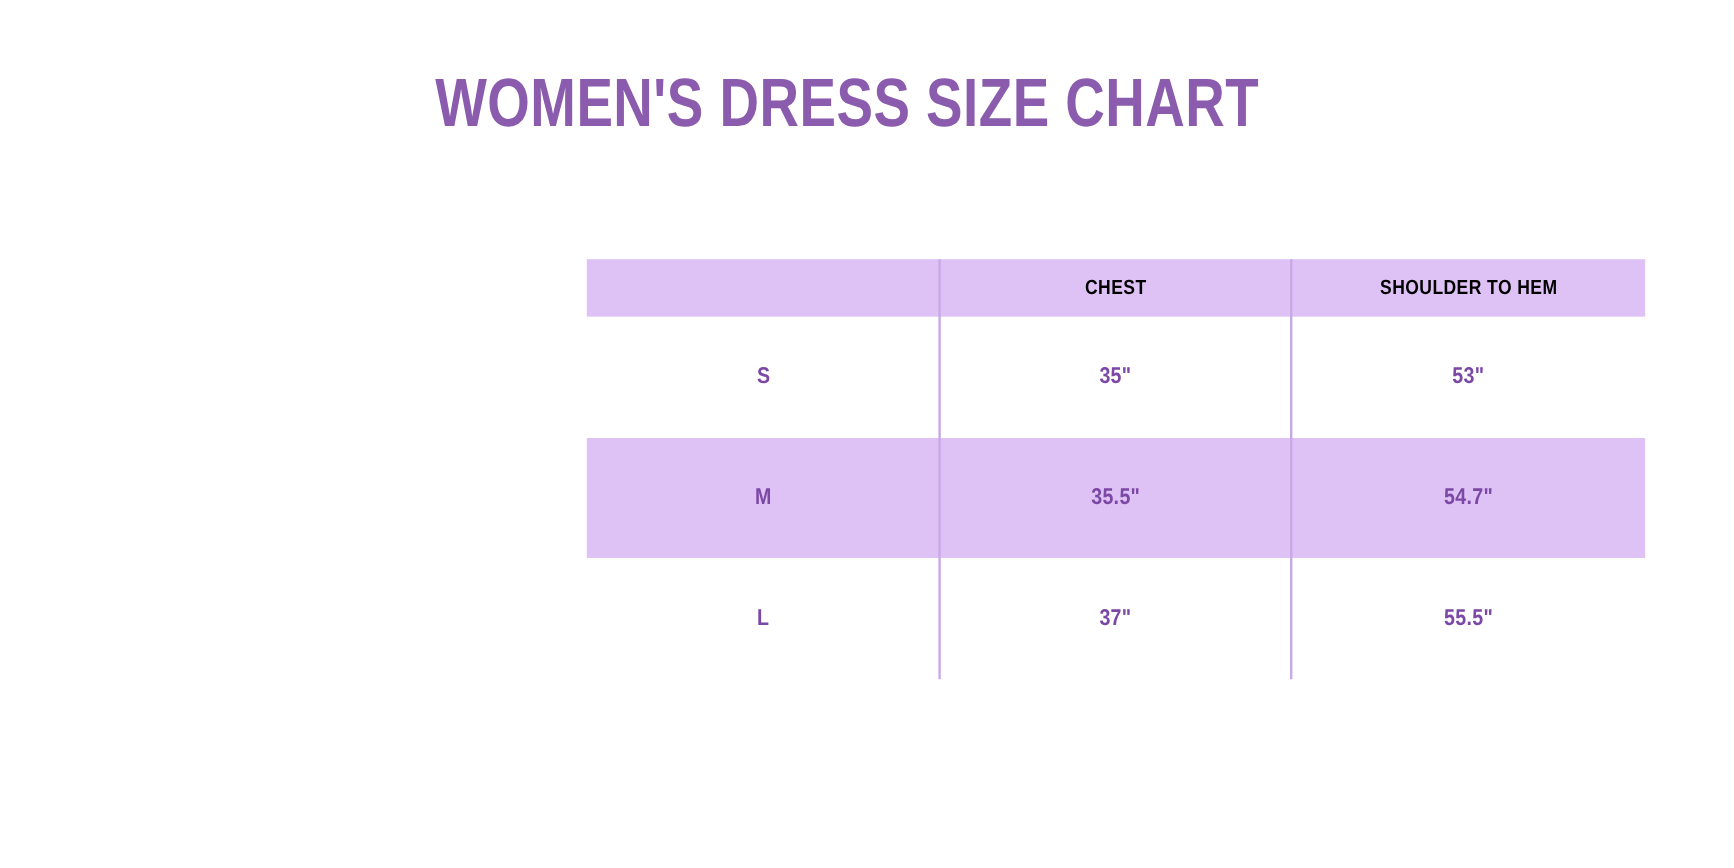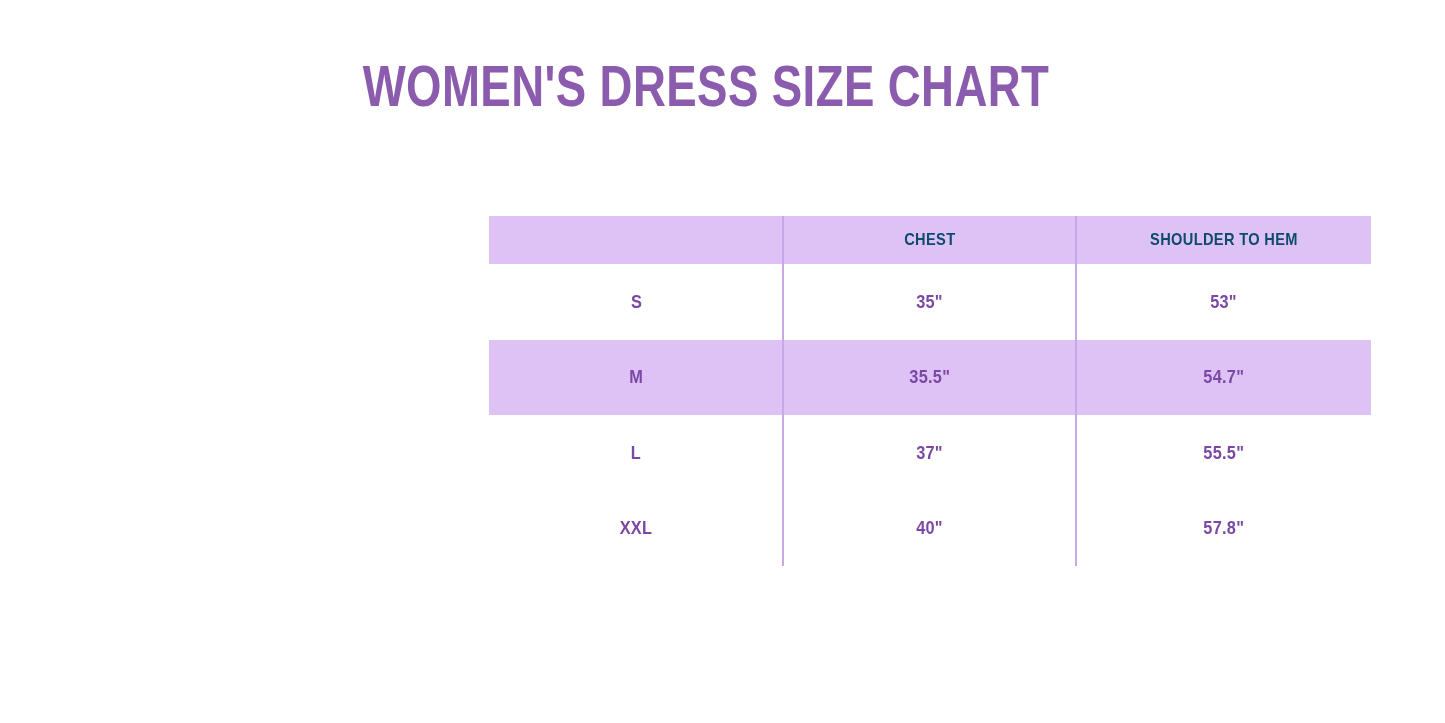--- a/index.html
+++ b/index.html
@@ -56,21 +56,21 @@
     border: 0;
     font-family: "Liberation Sans", sans-serif;
     font-weight: bold;
     white-space: nowrap;
   }
 
   
   #size-table thead tr { height: 48px; }
   #size-table thead th {
     background: #dec2f5;
-    color: #0c4a6e;
+    color: #000000;
     font-size: 17px;
     letter-spacing: 0.4px;
   }
   #size-table thead th .sq {
     display: inline-block;
     transform: scaleX(0.86);
   }
 
   
   #size-table tbody tr { height: 50px; }
@@ -153,30 +153,19 @@
       </td>
       <td>
         <span class="sq">37"</span>
       </td>
       <td>
         <span class="sq">55.5"</span>
       </td>
     </tr>
 
 
-    <tr class="band-off">
-      <td>
-        <span class="sq">XXL</span>
-      </td>
-      <td>
-        <span class="sq">40"</span>
-      </td>
-      <td>
-        <span class="sq">57.8"</span>
-      </td>
-    </tr>
 
 
   </tbody>
 </table>
 
 <div class="col-divider" id="col-divider-1"></div>
 <div class="col-divider" id="col-divider-2"></div>
 
 </body></html>

